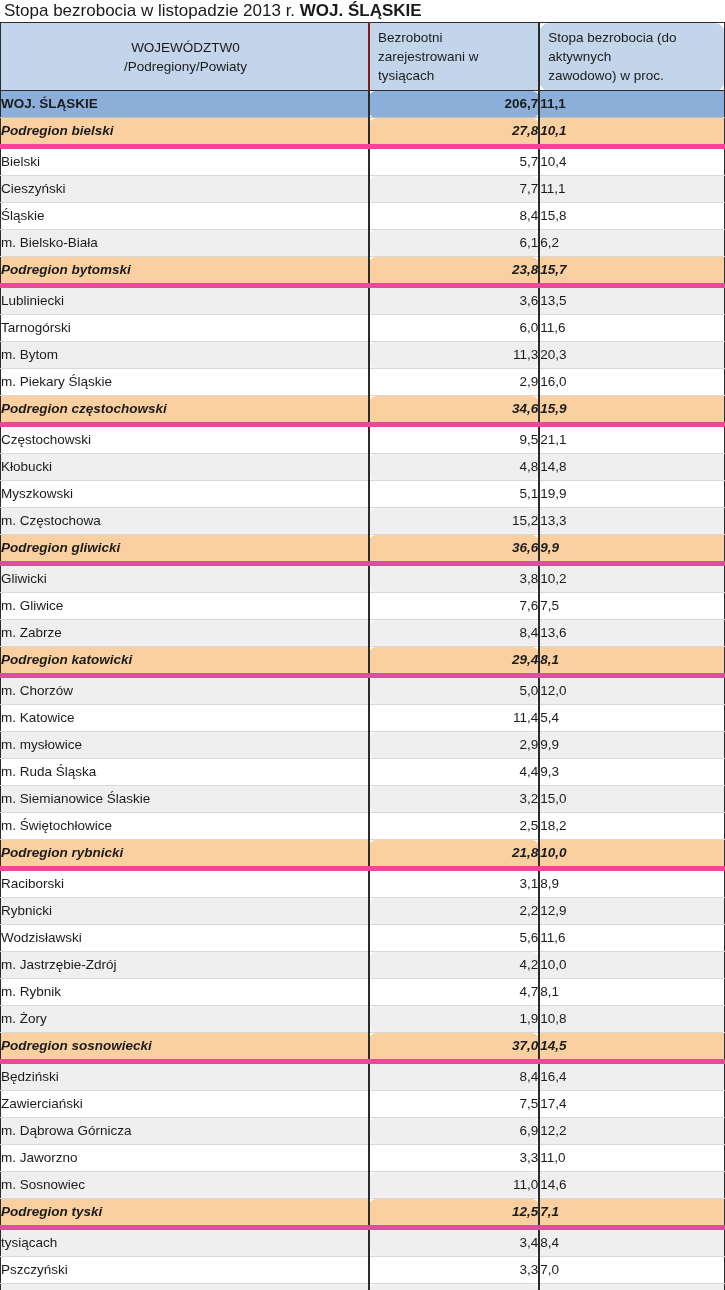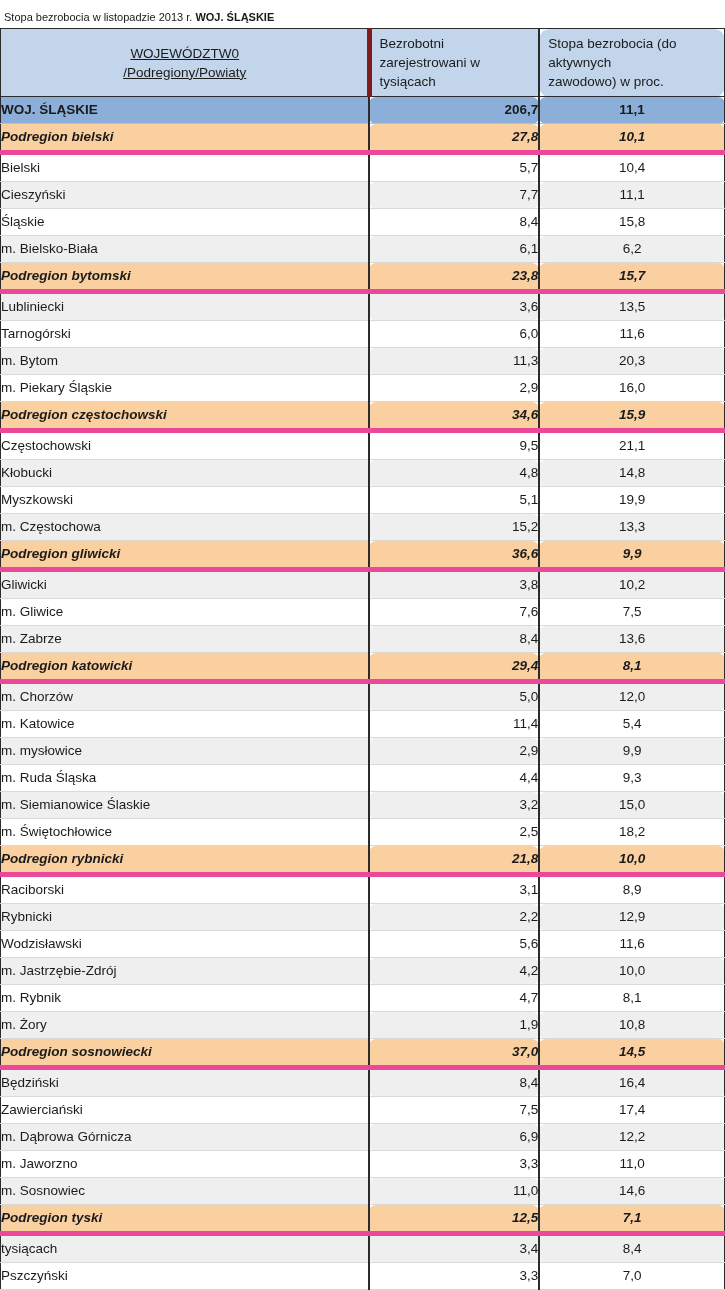--- a/index.html
+++ b/index.html
@@ -9,22 +9,22 @@
     background: #ffffff;
     font-family: "Liberation Sans", sans-serif;
   }
   #page {
     position: relative;
     width: 725px; height: 1290px;
     overflow: hidden;
     background: #ffffff;
   }
   .caption {
-    padding: 9px 0 3px 4px;
-    font-size: 11px;
+    padding: 3px 0 3px 4px;
+    font-size: 17px;
     color: #1a1a1a;
     line-height: 16px;
     white-space: nowrap;
   }
   .caption .caption-bold { font-weight: bold; }
 
   table.sheet {
     border-collapse: collapse;
     width: 725px;
     table-layout: fixed;
@@ -47,22 +47,21 @@
   tr.head th {
     background: #c2d5ea;
     height: 68px;
     border-bottom: 1px solid #2b2b2b;
     font-weight: normal;
     line-height: 19px;
     padding: 4px 6px 4px 8px;
   }
   tr.head th.h-name {
     text-align: center;
-    border-right: 5px solid #7f1d1d;
-    text-decoration: underline;
+    border-right: 2px solid #7f1d1d;
   }
   tr.head th.h-num {
     text-align: left;
     border-right: 2px solid #2b2b2b;
   }
   tr.head th.h-rate { text-align: left; border-radius: 11px; }
   .h-line { display: block; }
 
   
   tbody tr { height: 26px; }
@@ -77,23 +76,22 @@
     border-right: 2px solid #2b2b2b;
     white-space: nowrap;
   }
   td.cell-num {
     text-align: right;
     padding-right: 12px;
     border-right: 2px solid #2b2b2b;
     border-radius: 7px;
   }
   td.cell-rate {
-    text-align: center;
+    text-align: left;
     padding-right: 12px;
-    border-radius: 7px;
   }
 
   tr.r-total td {
     background: #8cafd9;
     font-weight: bold;
     border-bottom: 1px solid #bfbfbf;
   }
   tr.r-region td {
     background: #fbd0a0;
     font-weight: bold;

